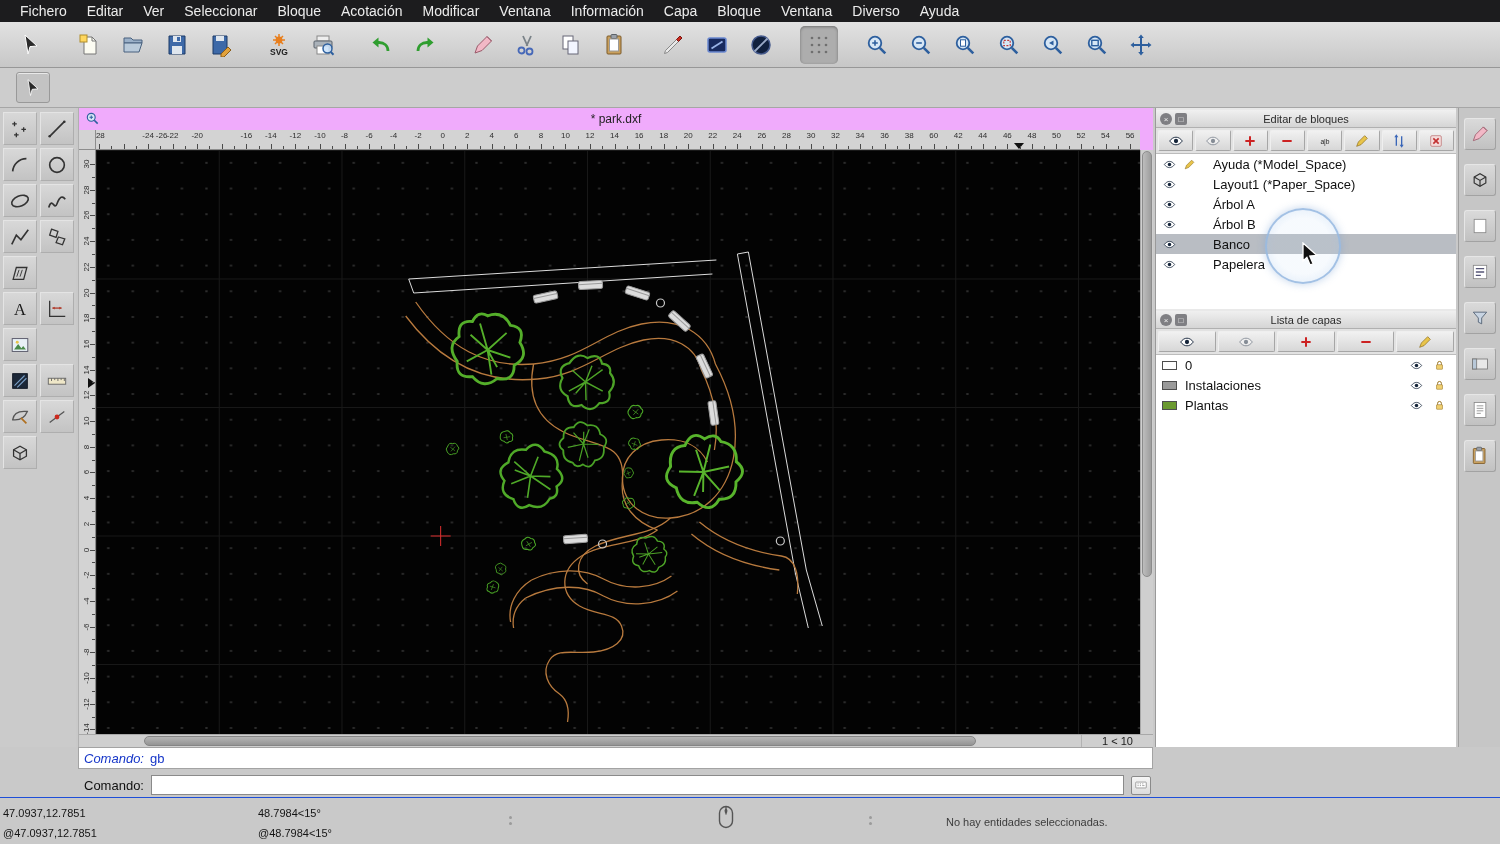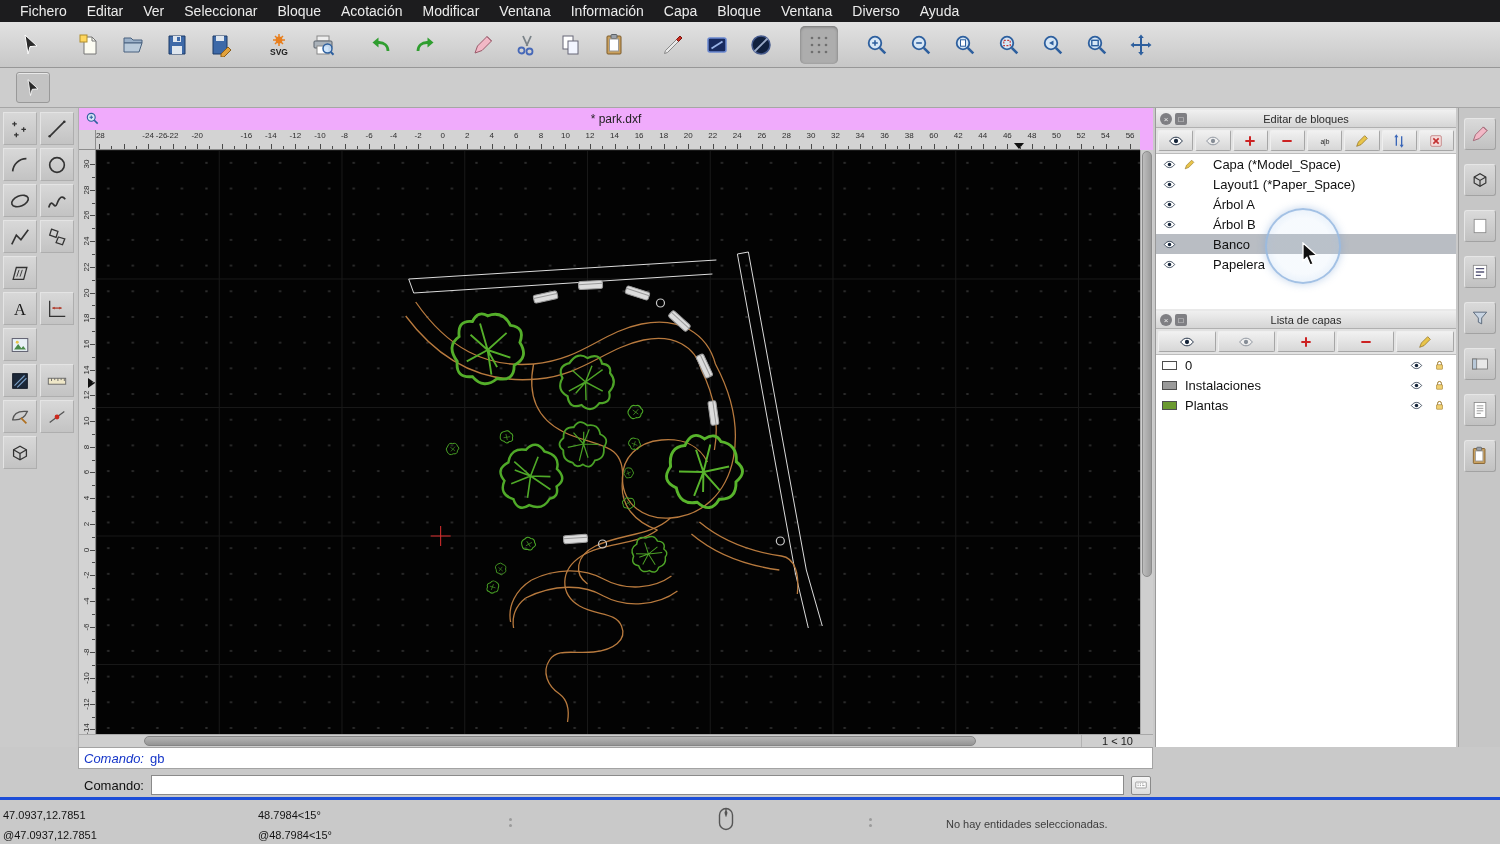--- a/index.html
+++ b/index.html
@@ -82,21 +82,21 @@
   
   #cmdwidget{position:absolute;left:78px;top:747px;width:1075px;height:50px;}
   #cmdhist{height:22px;background:#fff;border:1px solid #a3a3a3;display:flex;align-items:center;padding-left:5px;font-size:13px;}
   .cmdlbl{color:#1636c8;font-style:italic;margin-right:6px;}
   #cmdhist-val{color:#1636c8;}
   #cmdrow{height:28px;display:flex;align-items:center;gap:7px;padding:4px 2px 0 6px;font-size:13px;color:#101010;}
   #cmd-input{flex:1;height:20px;border:1px solid #8a8a8a;background:#fff;font:12px "Liberation Sans",sans-serif;padding:0 4px;}
   #cmd-btn{width:20px;height:19px;border:1px solid #8a8a8a;background:linear-gradient(#f6f6f6,#dcdcdc);display:flex;align-items:center;justify-content:center;border-radius:2px;padding:0;}
 
   
-  #statusbar{position:absolute;left:0;top:797px;width:100%;height:47px;background:#c9c9c9;border-top:3px solid #1d4ed8;font-size:11px;color:#141414;}
+  #statusbar{position:absolute;left:0;top:797px;width:100%;height:47px;background:#c9c9c9;border-top:1px solid #1d4ed8;font-size:11px;color:#141414;}
   .sb{position:absolute;white-space:nowrap;}
   #sb-abs{left:3px;top:9px;} #sb-rel{left:3px;top:29px;}
   #sb-pabs{left:258px;top:9px;} #sb-prel{left:258px;top:29px;}
   #sb-mouse{left:718px;top:7px;}
   #sb-sel{left:946px;top:18px;color:#3c3c3c;}
   .sb-dots{position:absolute;width:3px;height:3px;border-radius:50%;background:#9b9b9b;box-shadow:0 6px 0 #9b9b9b;}
   #sb-dot1{left:509px;top:18px;} #sb-dot2{left:869px;top:18px;}
 
   
   #pulse{position:absolute;left:1265px;top:208px;width:76px;height:76px;border-radius:50%;border:2px solid rgba(150,185,225,.85);background:radial-gradient(circle,rgba(195,220,245,.14) 55%,rgba(160,195,235,.42) 100%);box-shadow:0 0 8px rgba(120,160,210,.45);pointer-events:none;}
@@ -813,21 +813,21 @@
               <svg viewBox="0 0 24 24" width="13" height="13" aria-hidden="true">
                 <path d="M2.5 12c2.8-3.8 6-5.7 9.5-5.7s6.7 1.9 9.5 5.7c-2.8 3.8-6 5.7-9.5 5.7S5.3 15.8 2.5 12z" fill="#fff" stroke="#15253a" stroke-width="1.4"></path>
                 <circle cx="12" cy="12" r="3.2" fill="#15253a"></circle>
               </svg>
             </span>
             <span class="pencil">
               <svg viewBox="0 0 24 24" width="13" height="13" aria-hidden="true">
                 <path d="M4 20l2.5-6.5L16 4l4 4-9.5 9.5z" fill="#e8c44a" stroke="#8a6a1a"></path>
               </svg>
             </span>
-            <span class="lbl">Capa (*Model_Space)</span>
+            <span class="lbl">Ayuda (*Model_Space)</span>
           </div>
           <div class="brow">
             <span class="eye">
               <svg viewBox="0 0 24 24" width="13" height="13" aria-hidden="true">
                 <path d="M2.5 12c2.8-3.8 6-5.7 9.5-5.7s6.7 1.9 9.5 5.7c-2.8 3.8-6 5.7-9.5 5.7S5.3 15.8 2.5 12z" fill="#fff" stroke="#15253a" stroke-width="1.4"></path>
                 <circle cx="12" cy="12" r="3.2" fill="#15253a"></circle>
               </svg>
             </span>
             <span class="pencil">
               <svg viewBox="0 0 24 24" width="13" height="13" aria-hidden="true">

